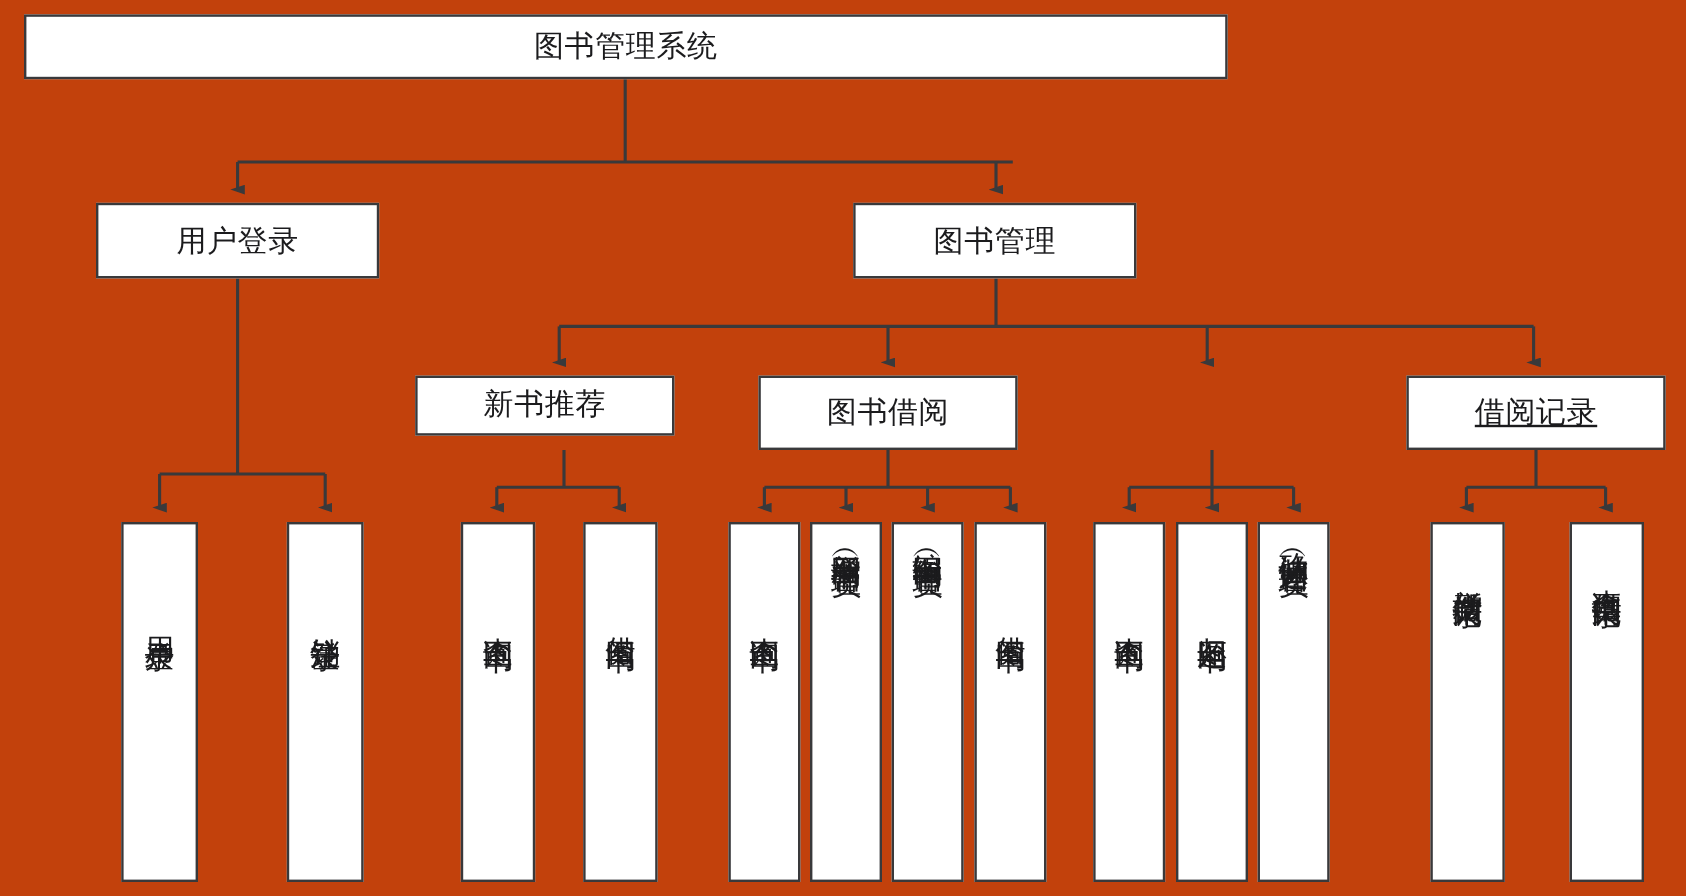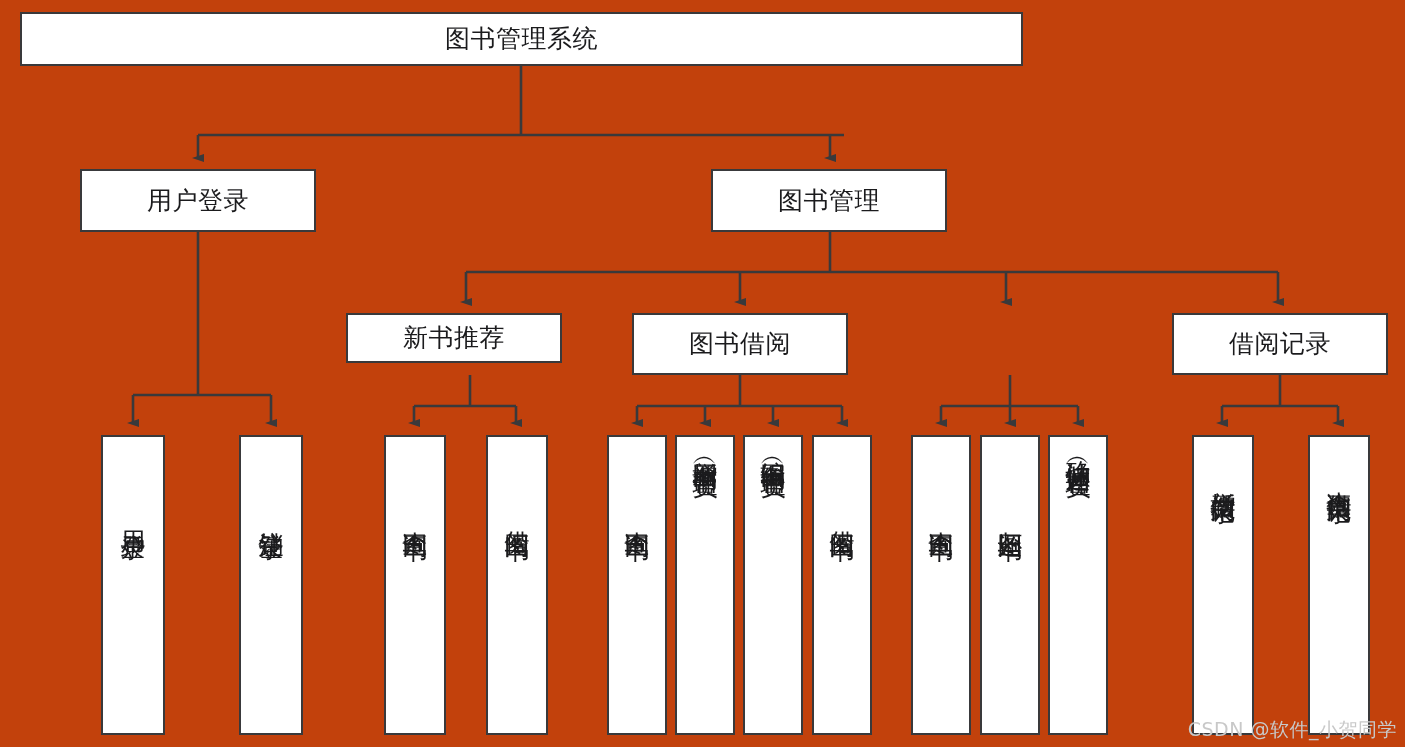--- a/index.html
+++ b/index.html
@@ -136,21 +136,21 @@
   <div class="node horizontal" style="left:711px; top:169px; width:236px; height:63px;">
     <span class="label">图书管理</span>
   </div>
 
   <div class="node horizontal" style="left:346px; top:313px; width:216px; height:50px;font-family:Liberation Serif, serif;">
     <span class="label">新书推荐</span>
   </div>
   <div class="node horizontal" style="left:632px; top:313px; width:216px; height:62px;">
     <span class="label">图书借阅</span>
   </div>
-  <div class="node horizontal" style="left:1172px; top:313px; width:216px; height:62px;">
+  <div class="node horizontal" style="left:1172px; top:313px; width:216px; height:62px;text-decoration:underline;">
     <span class="label">借阅记录</span>
   </div>
 
   <div class="node vertical" style="left:101px; top:435px; width:64px; height:300px; padding-top:74px;">
     <span class="label">用户登录</span>
   </div>
   <div class="node vertical" style="left:239px; top:435px; width:64px; height:300px; padding-top:74px;">
     <span class="label">注销登录</span>
   </div>
 
@@ -184,15 +184,14 @@
     <span class="label">确认归还（管理员）</span>
   </div>
 
   <div class="node vertical" style="left:1192px; top:435px; width:62px; height:300px; padding-top:34px;">
     <span class="label">新增借阅记录</span>
   </div>
   <div class="node vertical" style="left:1308px; top:435px; width:62px; height:300px; padding-top:34px;">
     <span class="label">查询借阅记录</span>
   </div>
 
-  <div id="watermark">CSDN @软件_小贺同学</div>
 
 </div>
 
 </body></html>

